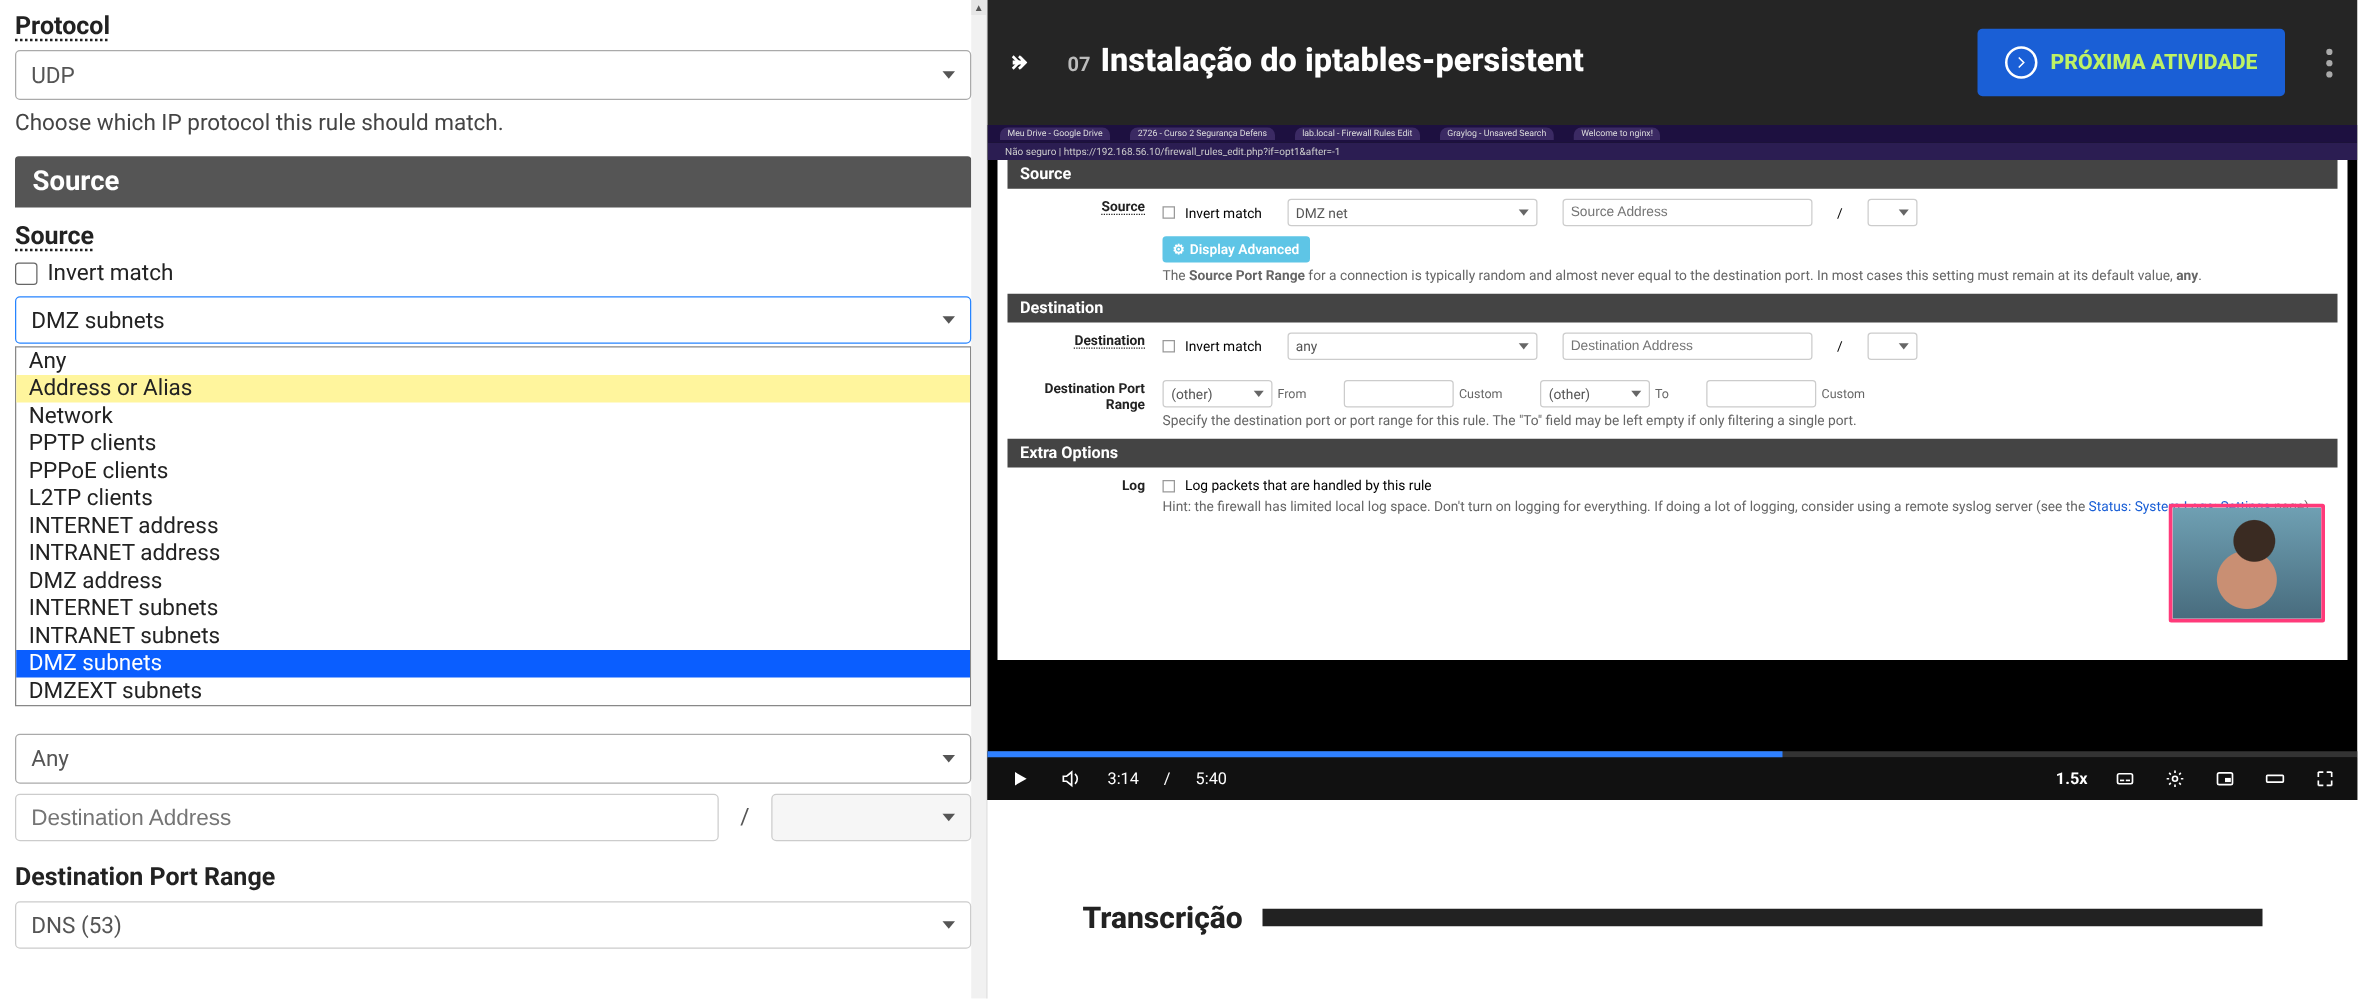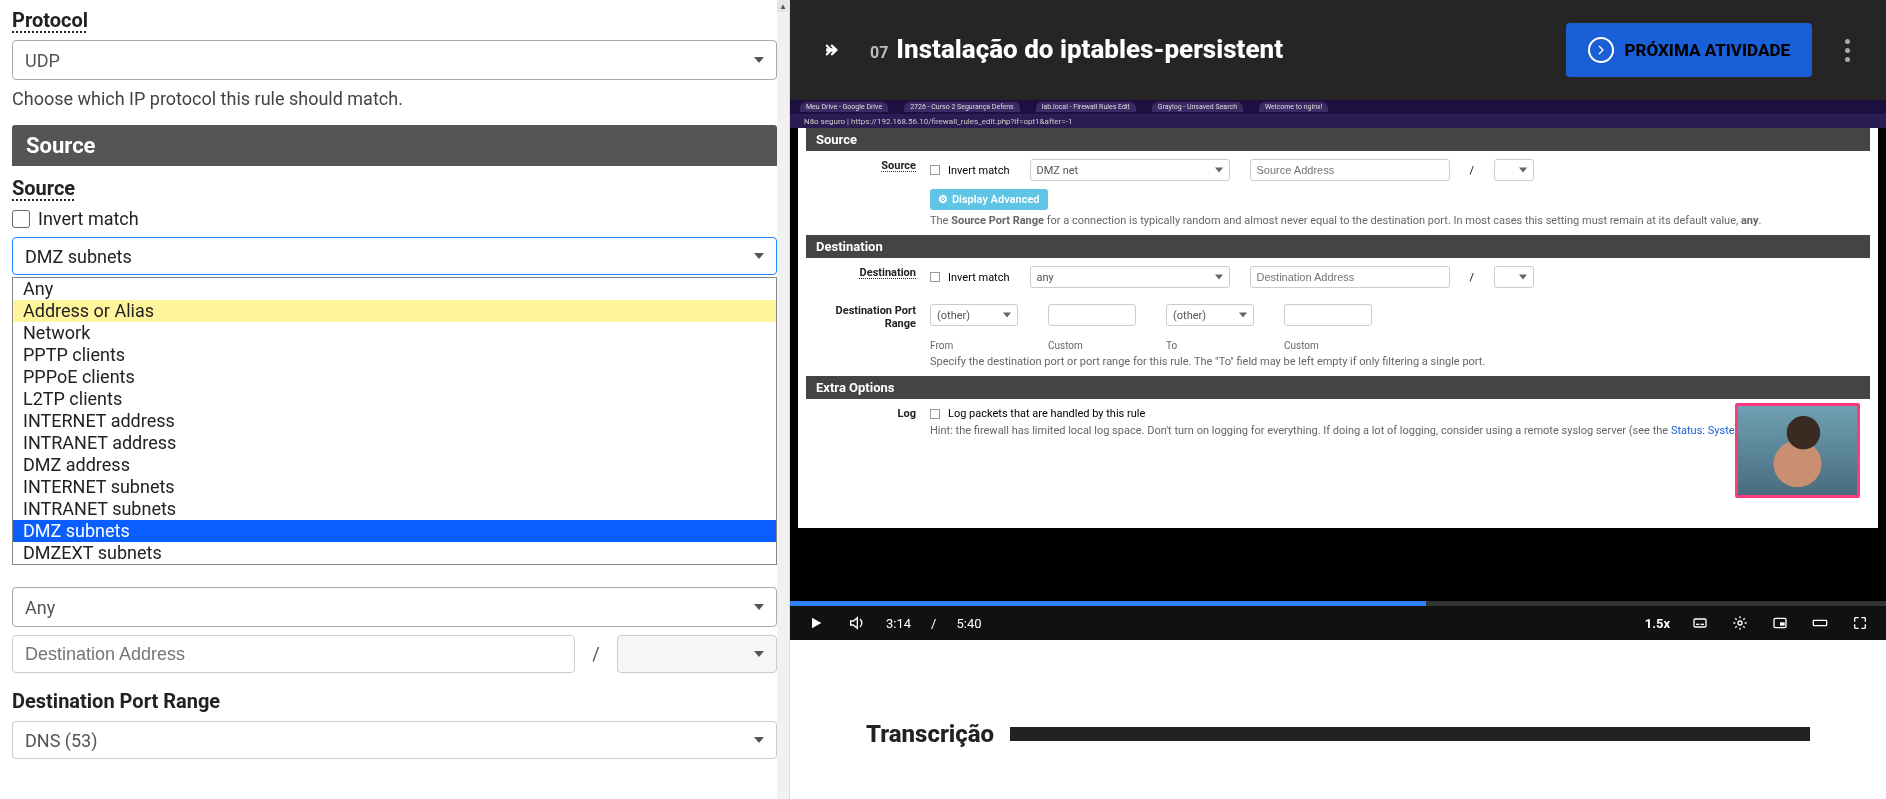--- a/index.html
+++ b/index.html
@@ -102,34 +102,34 @@
     border-top:6px solid #555; transform:translateY(-50%);
   }
 
   
   .right {
     flex:1; height:100%; background:#fff; position:relative;
     border-left:1px solid #ddd;
   }
   .right-header {
     height:100px; background:#252525; color:#fff;
-    display:flex; align-items:center; padding:0 24px; gap:20px;
+    display:flex; align-items:center; padding:0 8px; gap:20px;
   }
   .expand-btn {
     width:36px;height:36px;display:flex;align-items:center;justify-content:center;
     cursor:pointer;
   }
   .expand-btn svg { width:20px;height:20px; fill:#fff; }
   .lesson-title-wrap { flex:1; }
   .lesson-num { font-size:16px; color:#bbb; font-weight:700; margin-right:4px;}
   .lesson-title { font-size:26px; font-weight:800; color:#fff; line-height:1.15;}
   .next-btn {
     display:flex; align-items:center; gap:10px;
     background:#1a5fd6; padding:14px 22px; border-radius:4px;
-    font-size:17px; font-weight:800; color:#000000; cursor:pointer;
+    font-size:17px; font-weight:800; color:#bef264; cursor:pointer;
   }
   .next-btn .circle {
     width:26px;height:26px;border:2.5px solid #fff;border-radius:50%;
     display:flex;align-items:center;justify-content:center;
   }
   .next-btn .circle svg { width:12px;height:12px;fill:none;stroke:#fff;stroke-width:2.5;}
   .kebab { width:30px; display:flex; flex-direction:column; gap:4px; align-items:center; cursor:pointer;}
   .kebab span {width:5px;height:5px;background:#aaa;border-radius:50%;}
 
   
@@ -173,21 +173,21 @@
   .vf-input { width:200px;height:22px;border:1px solid #ccc;border-radius:3px;
     font-size:11px;padding:0 6px;color:#888;}
   .vf-help{font-size:11px;color:#666;margin-top:4px;}
   .vf-help a{color:#1a5fd6;text-decoration:none;}
   .vf-btn{
     display:inline-flex;align-items:center;gap:4px;
     background:#5ec5e6;color:#fff;font-size:11px;font-weight:600;
     padding:4px 8px;border-radius:3px;
   }
   .vf-port-group{display:flex;gap:30px;}
-  .vf-port-col{display:flex;flex-direction:column;gap:14px;}
+  .vf-port-col{display:flex;flex-direction:row;gap:4px;align-items:center;}
   .vf-port-col .vf-select,.vf-port-col .vf-input{width:88px;}
   .vf-port-col .cap{font-size:10px;color:#666;}
   .webcam{
     position:absolute; right:18px; bottom:30px;
     width:125px; height:95px; border:3px solid #ff3a7a; background:#457;
     border-radius:2px; overflow:hidden;
   }
   .webcam-inner{width:100%;height:100%;
     background:
       radial-gradient(circle at 55% 30%, #3a2b22 0 18%, transparent 19%),

